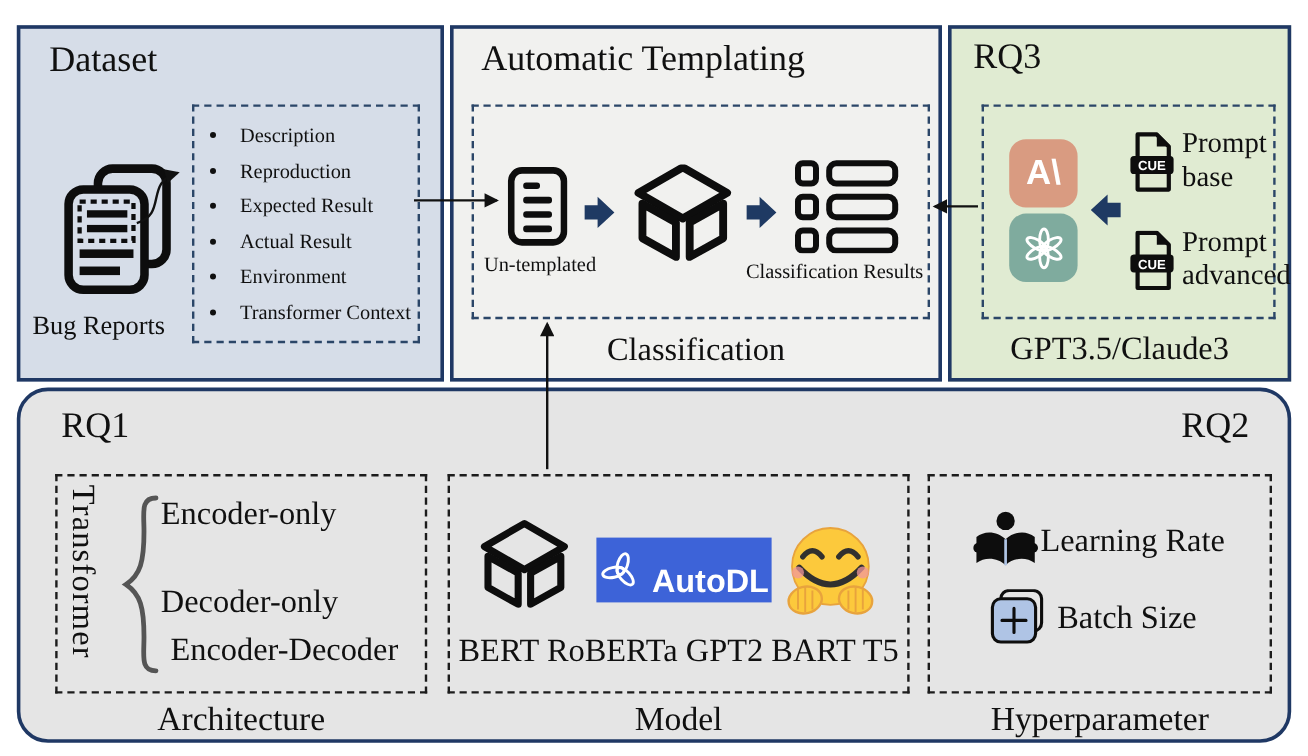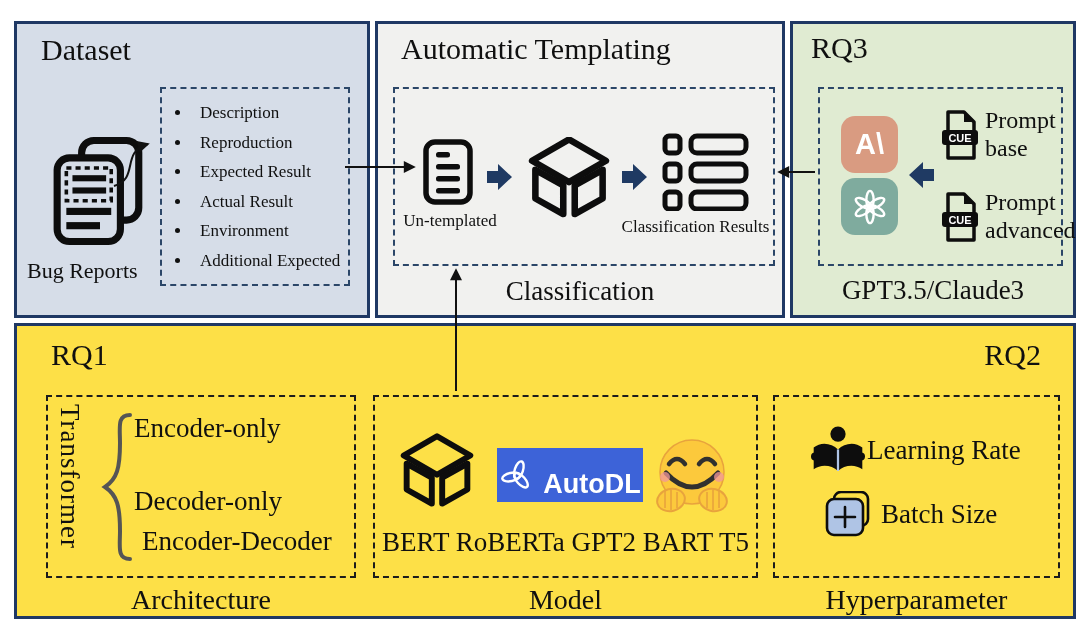--- a/index.html
+++ b/index.html
@@ -50,21 +50,21 @@
     </div>
     <div class="big-item" style="left:10px;top:234px;font-size:22px;">Bug Reports</div>
 
     <div class="dashed" style="left:143px;top:63px;width:190px;height:199px;">
       <ul class="fields">
         <li>Description</li>
         <li>Reproduction</li>
         <li>Expected Result</li>
         <li>Actual Result</li>
         <li>Environment</li>
-        <li>Additional Expected</li>
+        <li>Transformer Context</li>
       </ul>
     </div>
   </div>
 
   <div class="panel" style="left:375px;top:21px;width:410px;height:297px;background:#f1f1ef;">
     <div class="title" style="left:23px;top:8px;">Automatic Templating</div>
 
     <div class="dashed" style="left:15px;top:63px;width:382px;height:179px;">
 
       <div class="icon" style="left:28px;top:50px;">
@@ -169,21 +169,21 @@
       </div>
       <div class="prompt-label" style="left:165px;top:99px;">
         <div>Prompt</div>
         <div>advanced</div>
       </div>
     </div>
 
     <div class="caption" style="left:0;top:251px;width:100%;font-size:27px;">GPT3.5/Claude3</div>
   </div>
 
-  <div class="panel" style="left:14px;top:323px;width:1062px;height:296px;background:#fde047;">
+  <div class="panel" style="left:14px;top:323px;width:1062px;height:296px;background:#e5e5e5;border-radius:26px;">
     <div class="title" style="left:34px;top:12px;">RQ1</div>
     <div class="title" style="right:32px;top:12px;">RQ2</div>
 
     <div class="dashed dark" style="left:29px;top:69px;width:310px;height:183px;">
       <div class="vertical-text" style="left:6px;top:7px;height:168px;">Transformer</div>
       <div class="icon" style="left:52px;top:14px;">
         <svg width="34" height="152" viewBox="0 0 34 152">
           <path d="M30,4 C17,4 20,16 20,32 C20,57 17,68 5,76 C17,84 20,95 20,120 C20,136 17,148 30,148" fill="none" stroke="#555" stroke-width="4" stroke-linecap="round"></path>
         </svg>
       </div>

